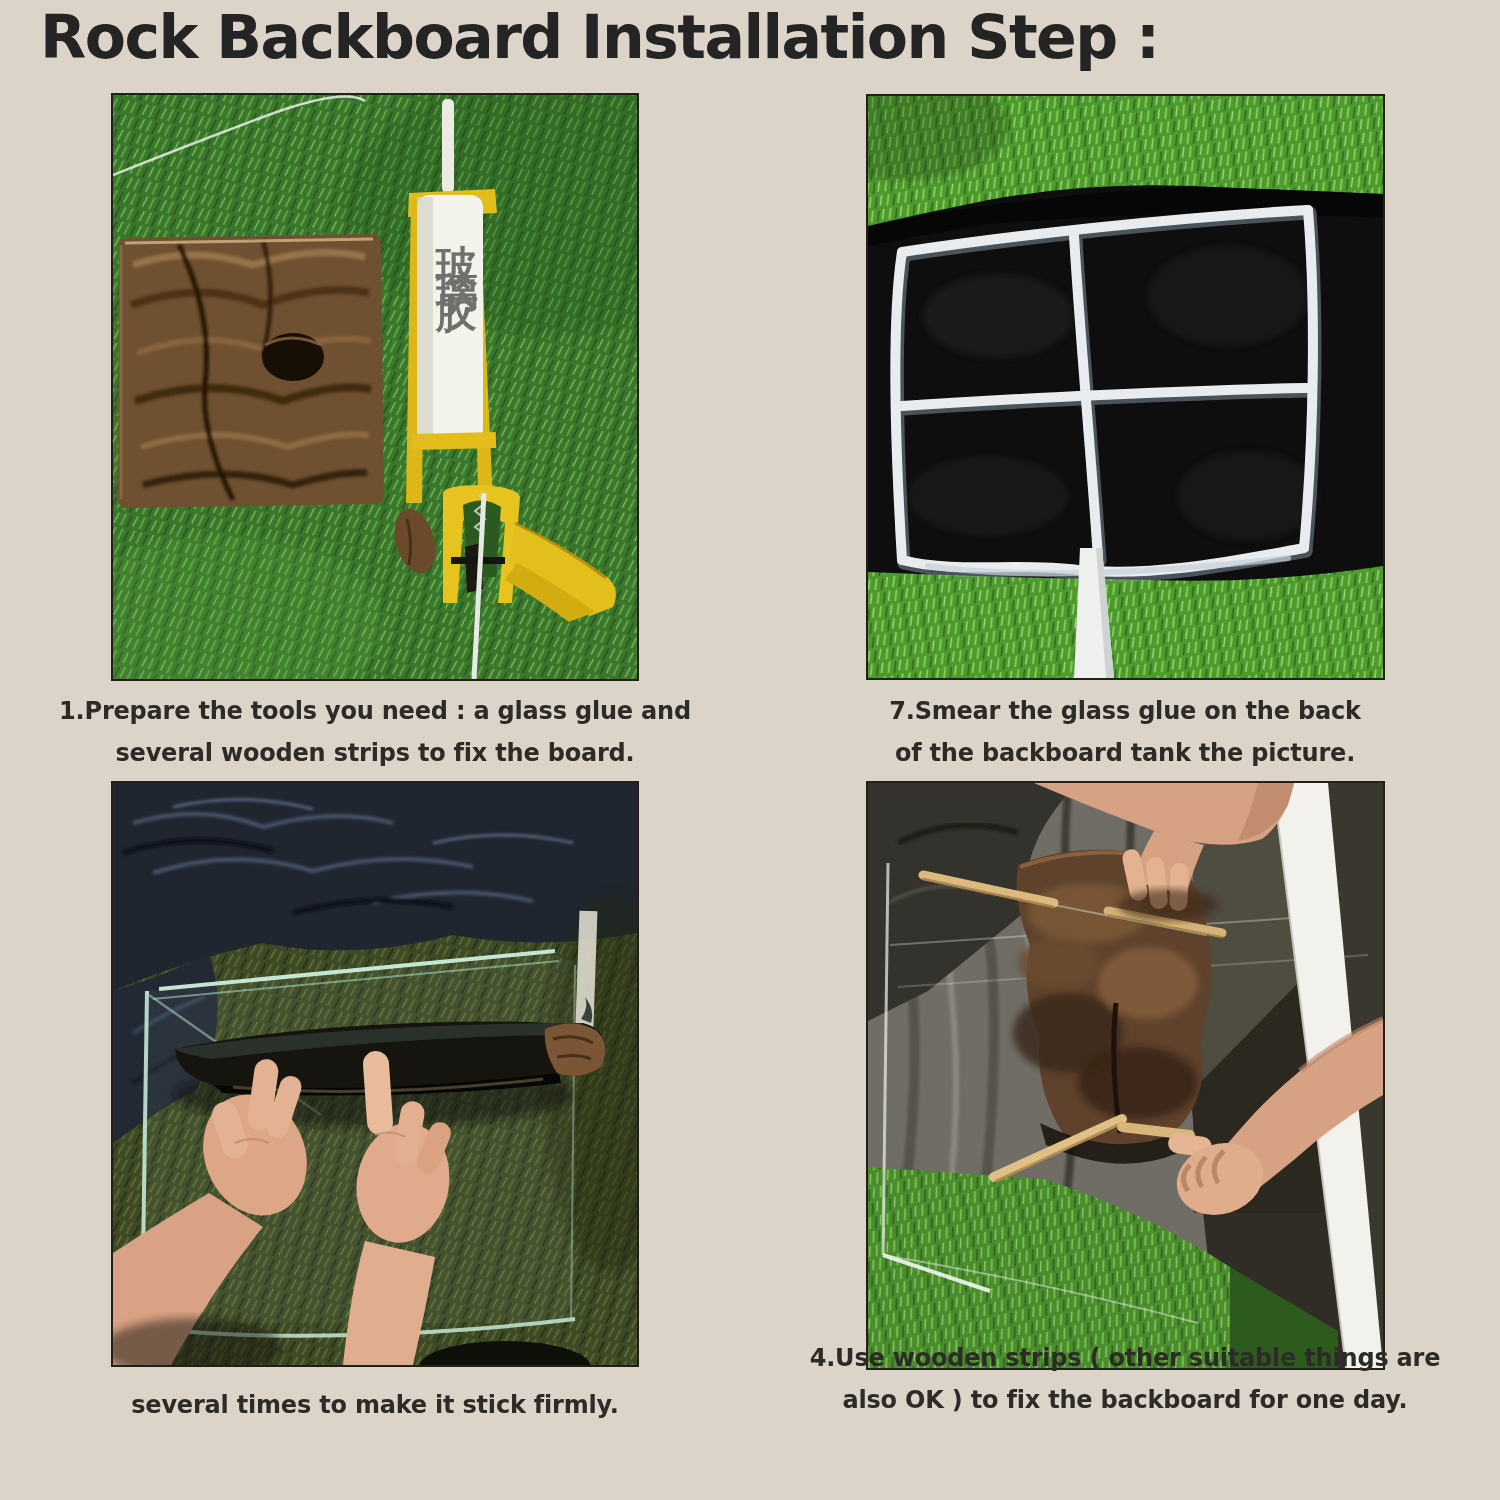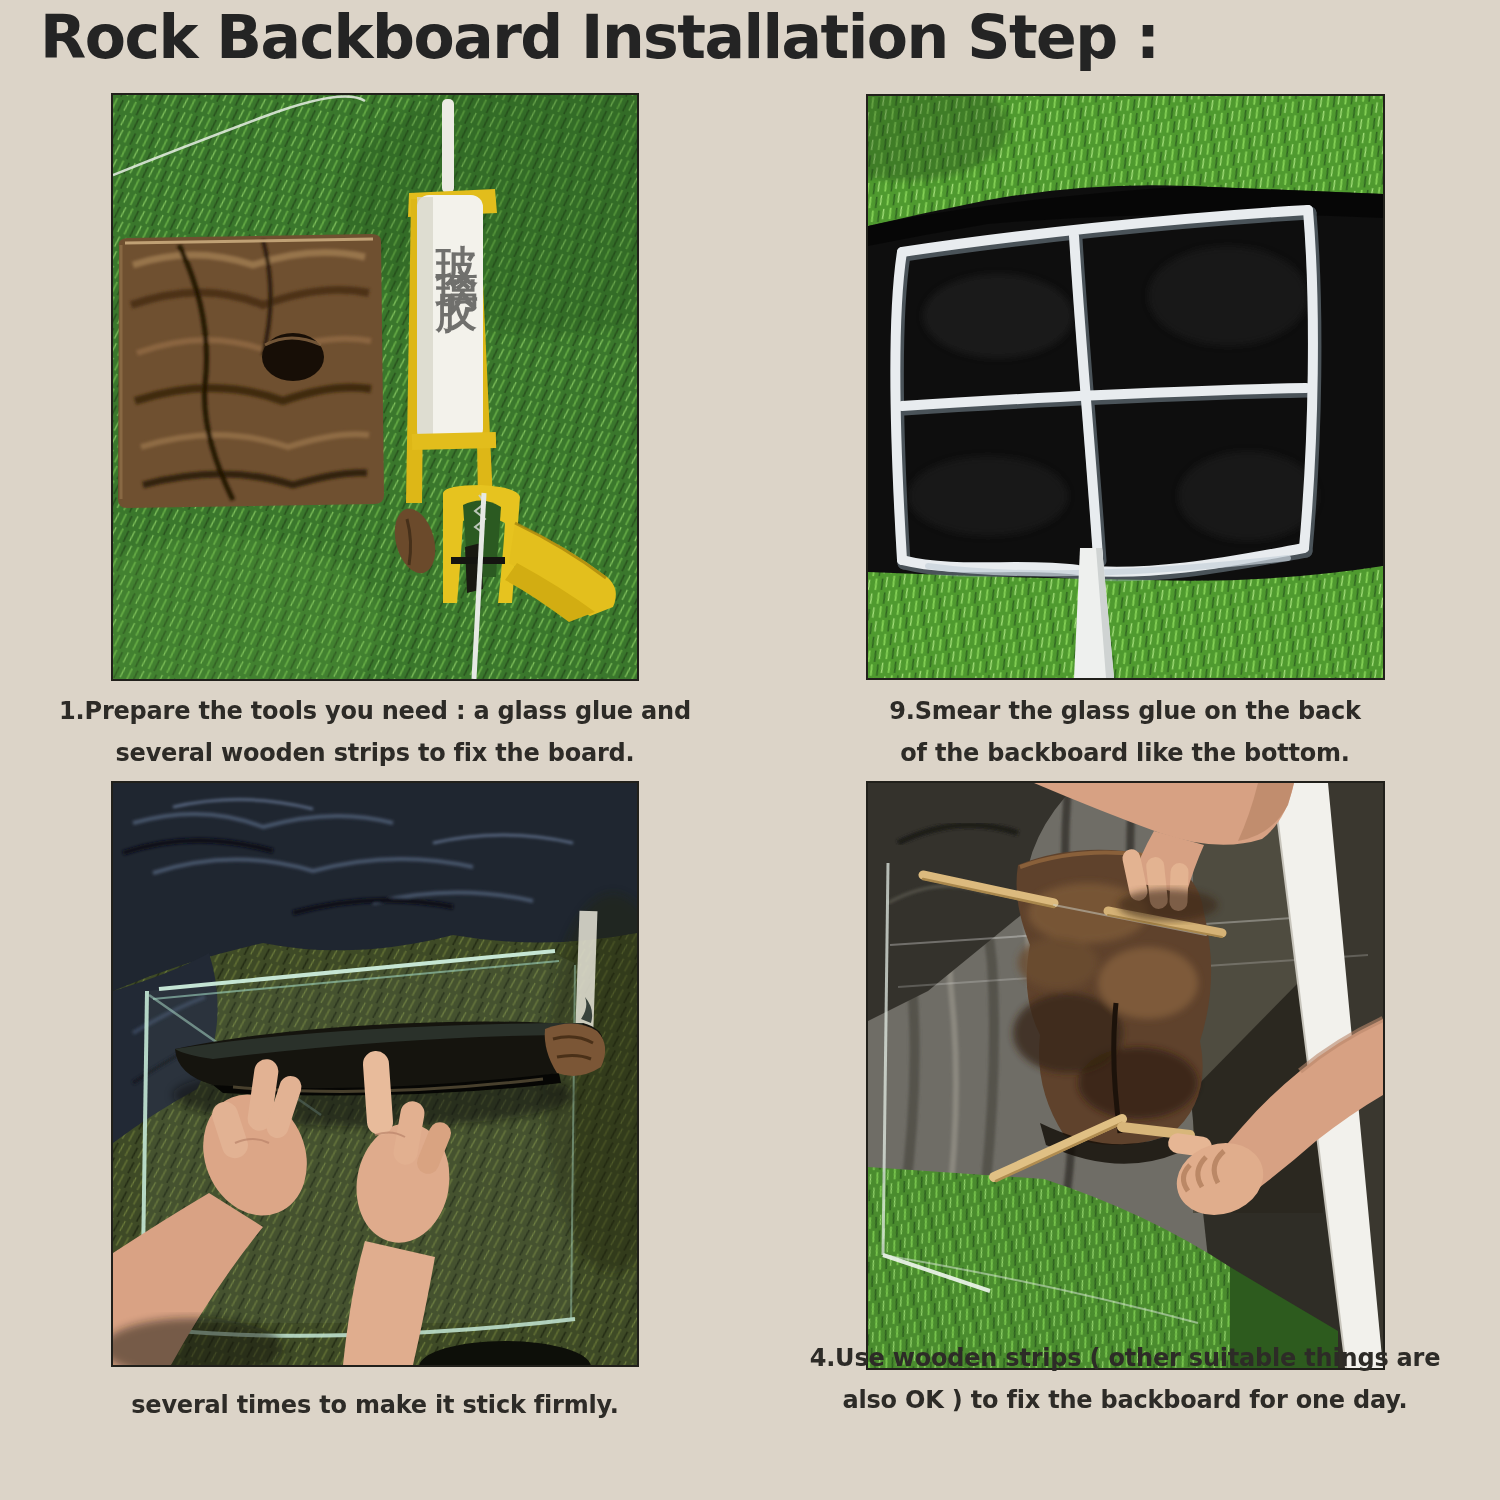--- a/index.html
+++ b/index.html
@@ -310,22 +310,22 @@
     </svg>
   </div>
 
   <div class="caption" style="left:5px;top:690px;width:740px;">
     <span class="cap-line">1.Prepare the tools you need : a glass glue and</span>
     <span class="cap-line">several wooden strips to fix the board.</span>
     <span class="cap-line"></span>
   </div>
 
   <div class="caption" style="left:755px;top:690px;width:740px;">
-    <span class="cap-line">9.Smear the glass glue on the back</span>
-    <span class="cap-line">of the backboard like the bottom.</span>
+    <span class="cap-line">7.Smear the glass glue on the back</span>
+    <span class="cap-line">of the backboard tank the picture.</span>
     <span class="cap-line"></span>
   </div>
 
   <div class="caption" style="left:5px;top:1384px;width:740px;">
     <span class="cap-line">several times to make it stick firmly.</span>
   </div>
 
   <div class="caption" style="left:755px;top:1337px;width:740px;">
     <span class="cap-line">4.Use wooden strips ( other suitable things are</span>
     <span class="cap-line">also OK ) to fix the backboard for one day.</span>

